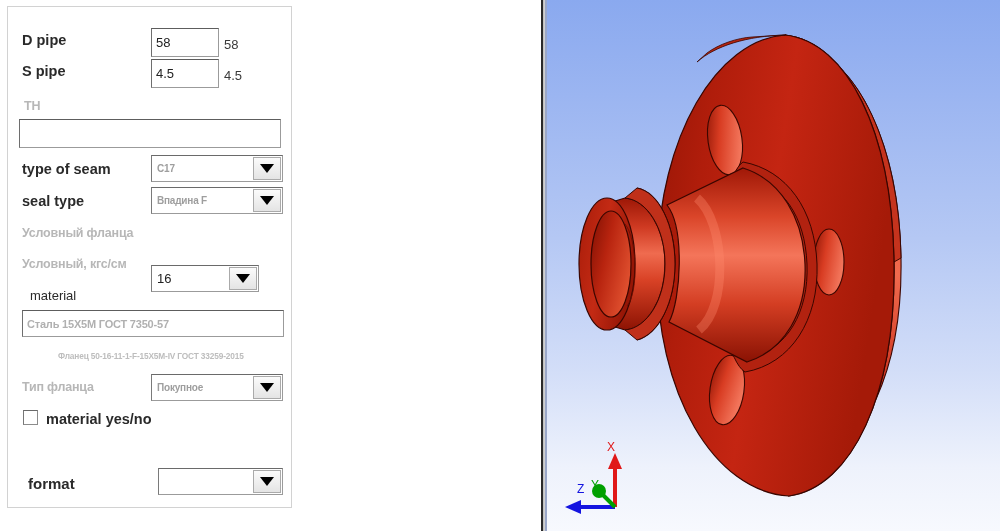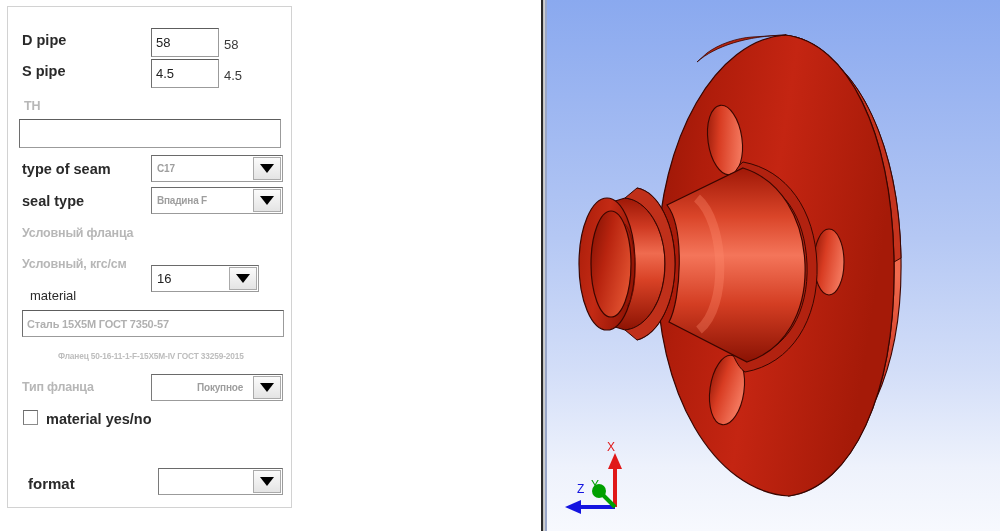--- a/index.html
+++ b/index.html
@@ -208,21 +208,21 @@
       </div>
 
       <div class="lbl" style="position:absolute; left:22px; top:281px; font-size:13px;">material</div>
       <div class="tbox ghost" style="position:absolute; left:14px; top:303px; width:262px; height:27px;">
         <span>Сталь 15Х5М ГОСТ 7350-57</span>
       </div>
 
       <div class="lbl tiny" style="position:absolute; left:18px; top:344px;margin-left:32px;">Фланец 50-16-11-1-F-15Х5М-IV ГОСТ 33259-2015</div>
 
       <div class="lbl faded" style="position:absolute; left:14px; top:373px;">Тип фланца</div>
-      <div class="combo" style="position:absolute; left:143px; top:367px; width:132px; height:27px;padding-left:40px;">
+      <div class="combo" style="position:absolute; left:143px; top:367px; width:132px; height:27px;">
         <span class="cval dim">Покупное</span>
         <span class="cbtn">
             <i class="arrow-down"></i>
           </span>
       </div>
 
       <div class="cbx" style="position:absolute; left:15px; top:403px;"></div>
       <div class="lbl bold" style="position:absolute; left:38px; top:404px;">material yes/no</div>
 
       <div class="lbl bold" style="position:absolute; left:20px; top:468px; font-size:15px;">format</div>

